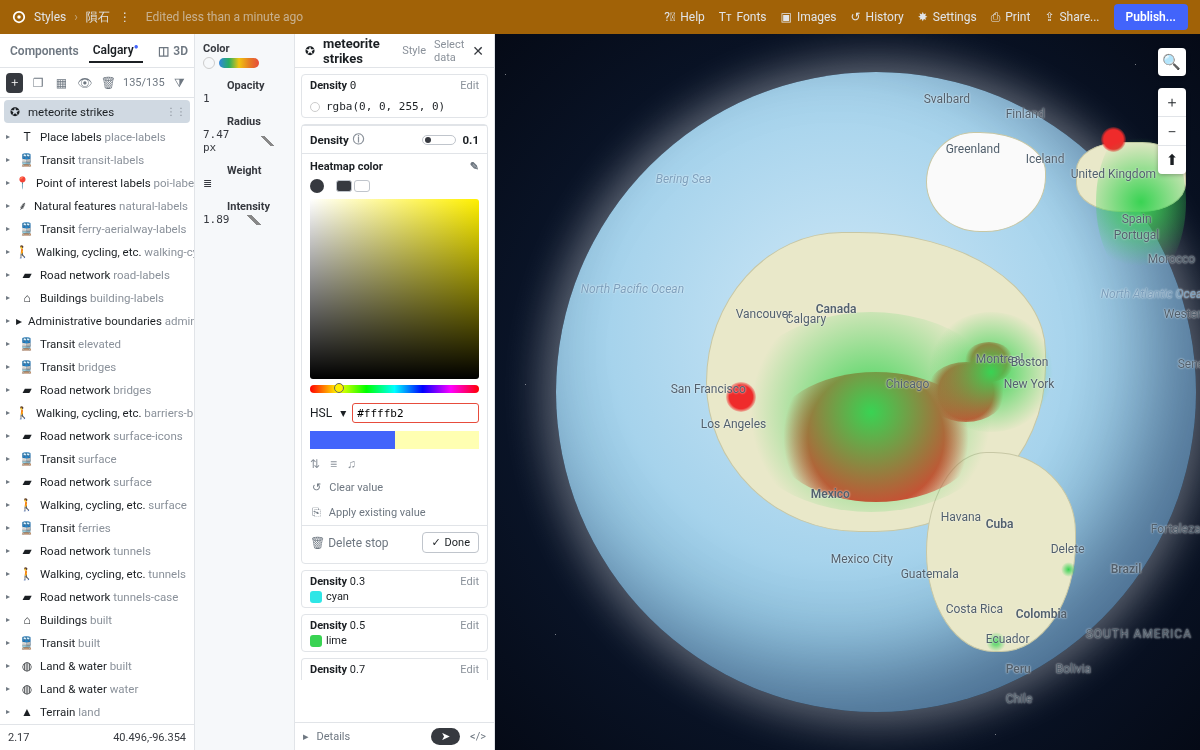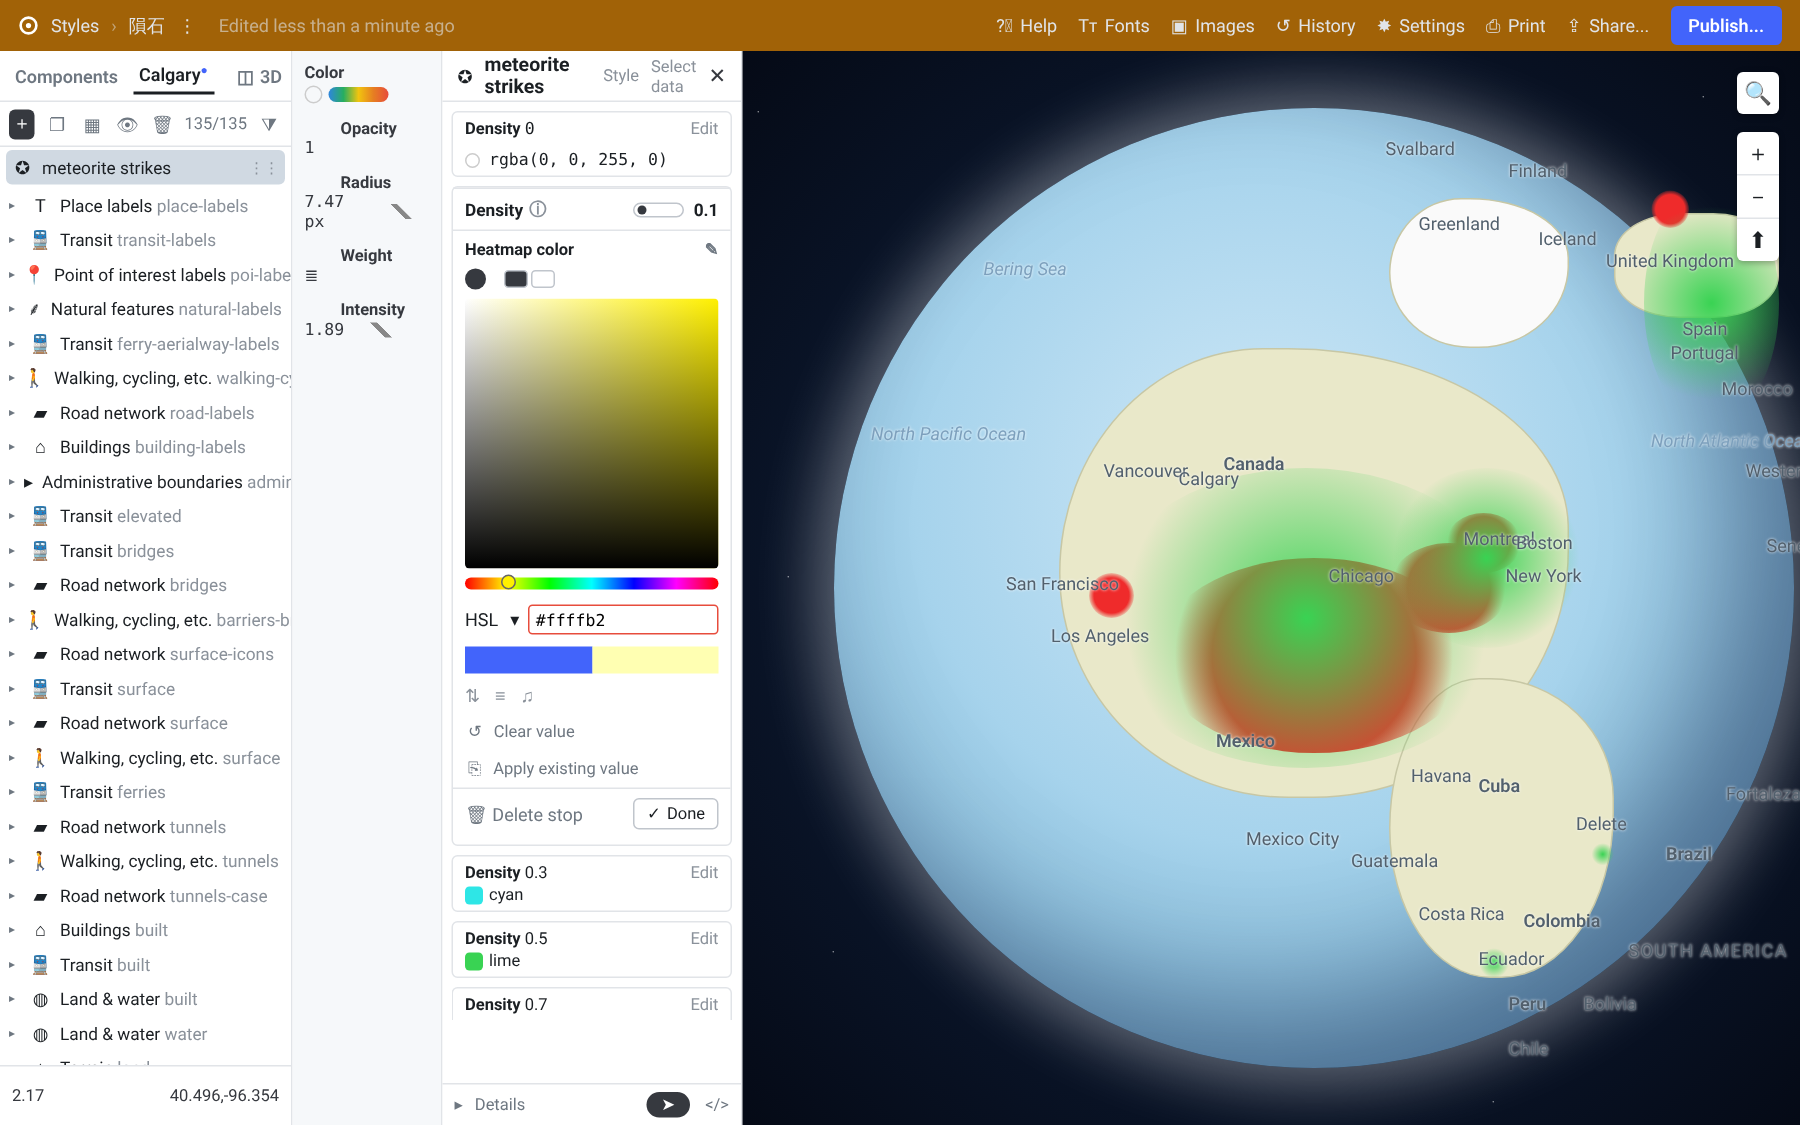--- a/index.html
+++ b/index.html
@@ -30,21 +30,21 @@
 
   .layers { flex:1; overflow:auto; }
   .layer { display:flex; align-items:center; gap:6px; height:23px; padding:0 6px; cursor:pointer; white-space:nowrap; overflow:hidden; }
   .layer.sel { background:#d0d9e2; border-radius:4px; margin:2px 4px; padding:0 4px; }
   .layer .arrow { width:8px; color:#6e7781; font-size:8px; }
   .layer .licon { width:14px; color:#1b1f23; display:inline-flex; align-items:center; justify-content:center;}
   .layer .lname { font-size:11.5px; color:#1b1f23; }
   .layer .lname .sub { color:#8a919a; }
   .layer .grip { margin-left:auto; color:#8a919a; font-size:10px; }
 
-  .left-footer { height:40px; border-top:1px solid #e1e4e8; display:flex; align-items:center; padding:0 8px; font-size:11px; color:#36393f; }
+  .left-footer { height:26px; border-top:1px solid #e1e4e8; display:flex; align-items:center; padding:0 8px; font-size:11px; color:#36393f; }
   .left-footer .coords { margin-left:auto; }
 
   
   .panel1 { width:100px; border-right:1px solid #e1e4e8; background:#f6f8fa; padding:8px; display:flex; flex-direction:column; gap:10px; font-size:11px; }
   .panel1 .prop { color:#6e7781; }
   .panel1 .prop .label { font-weight:700; color:#36393f;margin-left:24px; }
   .panel1 .prop .val { font-family: ui-monospace, Menlo, monospace; color:#36393f; }
   .rainbow { width:40px; height:10px; border-radius:5px; background:linear-gradient(90deg,#2e86de,#27ae60,#f1c40f,#e67e22,#e74c3c); display:inline-block; vertical-align:middle;}
   .sparkline { width:40px; height:10px; display:inline-block; background:linear-gradient(45deg,transparent 45%,#888 46%,#888 54%,transparent 55%);}
 

